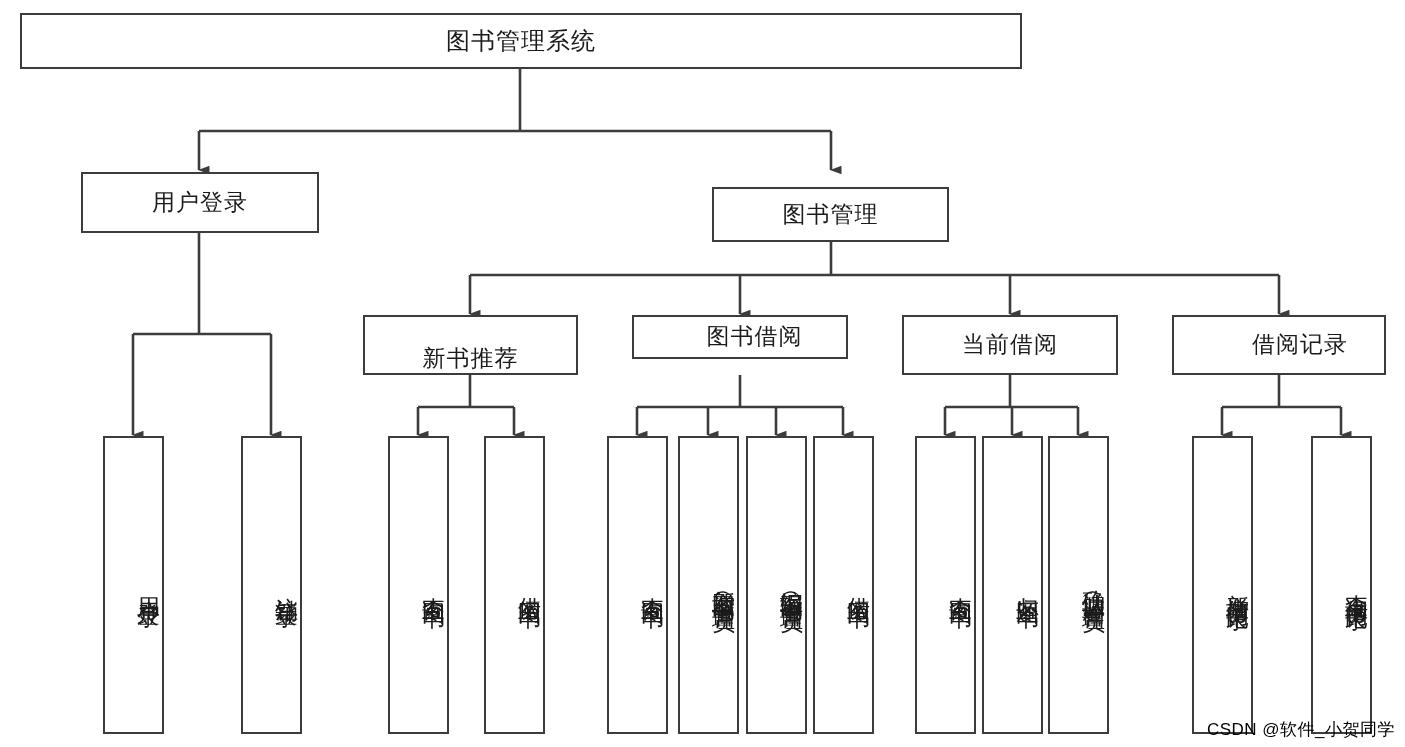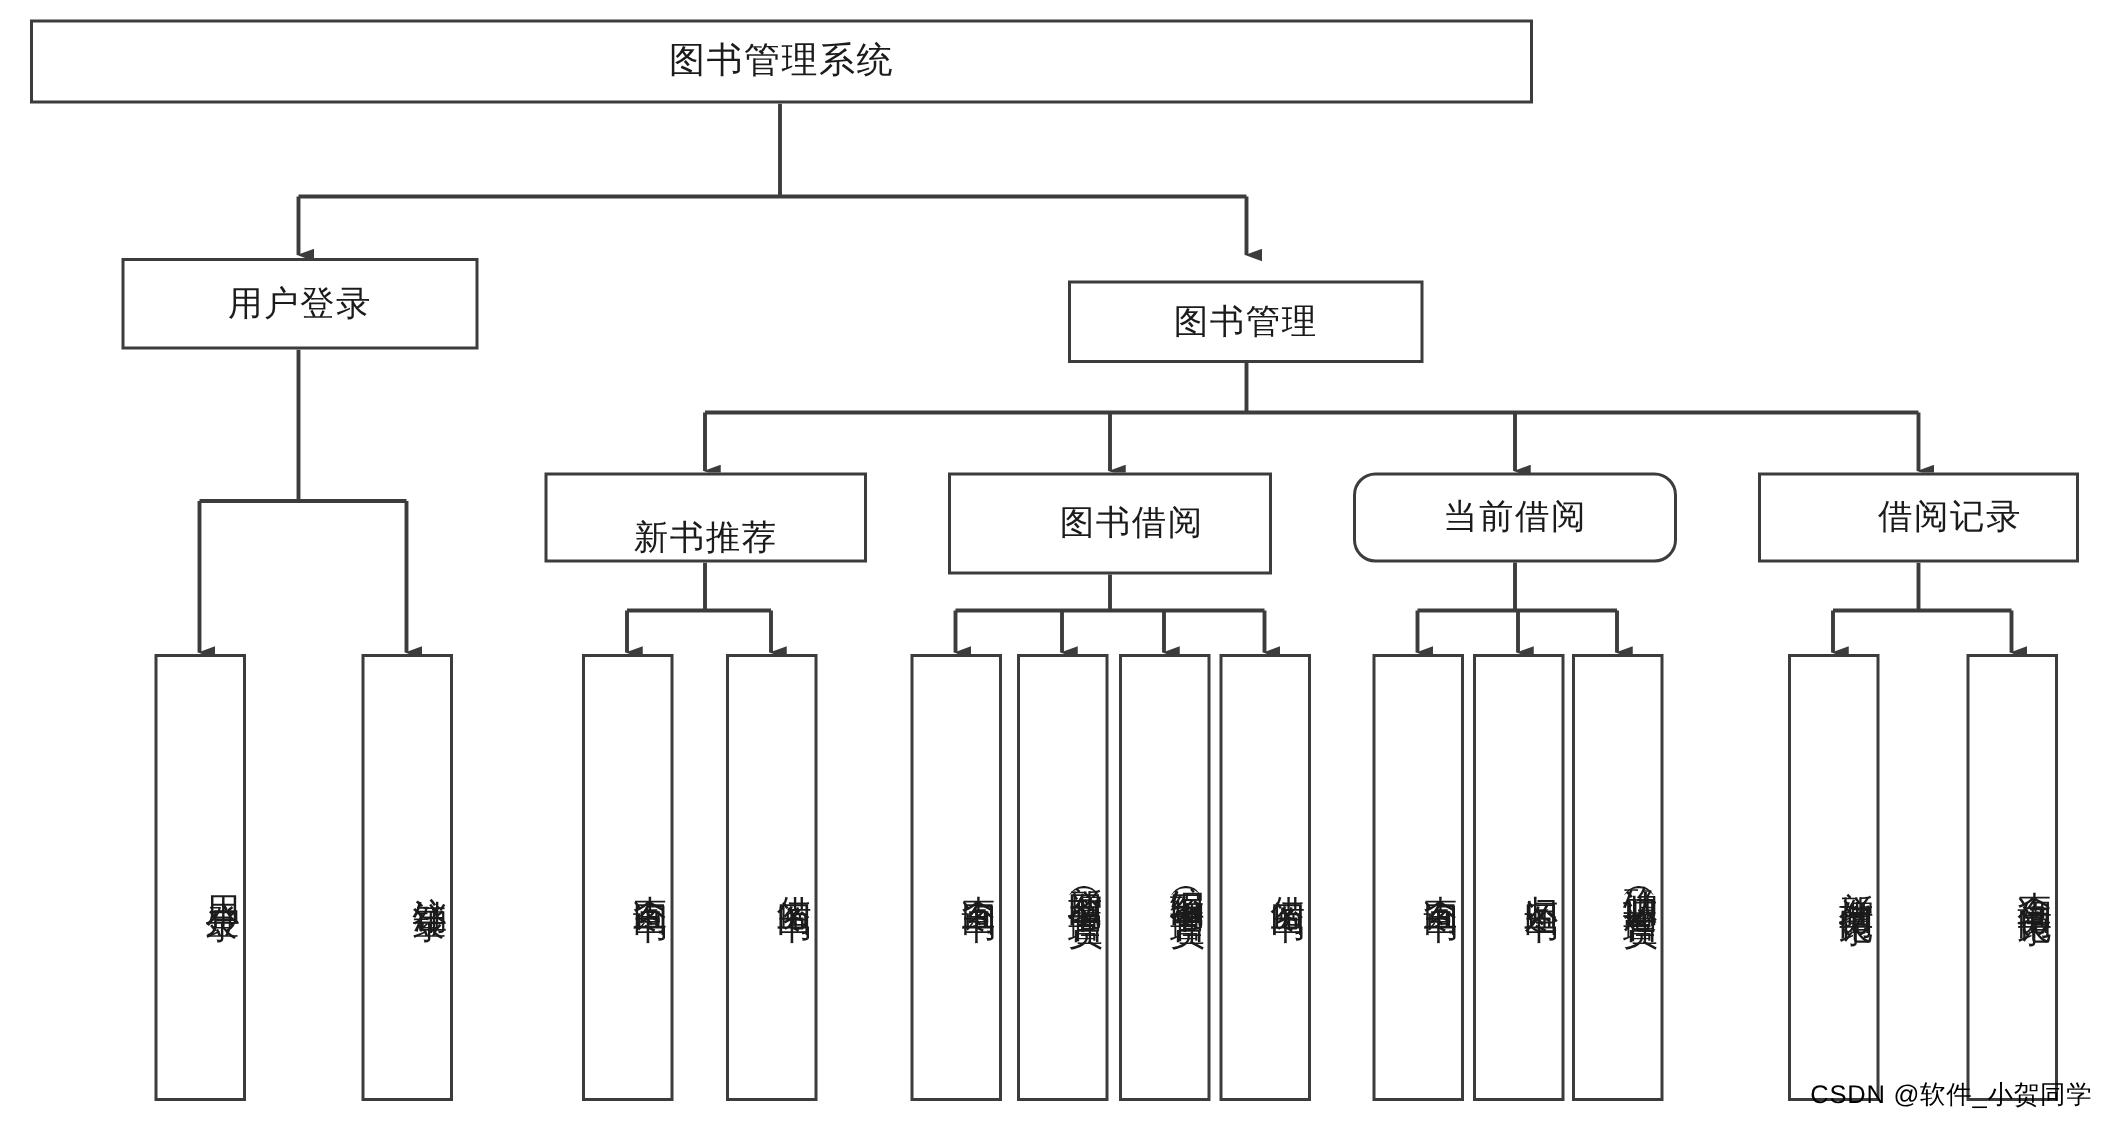--- a/index.html
+++ b/index.html
@@ -118,24 +118,24 @@
   <div class="node horiz" style="left:81px;top:172px;width:238px;height:61px;">
     <span>用户登录</span>
   </div>
   <div class="node horiz" style="left:712px;top:172px;width:237px;height:55px;margin-top:15px;">
     <span>图书管理</span>
   </div>
 
   <div class="node horiz" style="left:363px;top:315px;width:215px;height:60px;align-items:flex-end;">
     <span>新书推荐</span>
   </div>
-  <div class="node horiz" style="left:632px;top:315px;width:216px;height:68px;padding-left:29px;">
+  <div class="node horiz" style="left:632px;top:315px;width:216px;height:44px;padding-left:29px;">
     <span>图书借阅</span>
   </div>
-  <div class="node horiz" style="left:902px;top:315px;width:216px;height:60px;border-radius:15px;">
+  <div class="node horiz" style="left:902px;top:315px;width:216px;height:60px;">
     <span>当前借阅</span>
   </div>
   <div class="node horiz" style="left:1172px;top:315px;width:214px;height:60px;padding-left:42px;">
     <span>借阅记录</span>
   </div>
 
   <div class="node vert" style="left:103px;top:436px;width:61px;height:298px;">
     <span class="vtext">用户登录</span>
   </div>
   <div class="node vert" style="left:241px;top:436px;width:61px;height:298px;">

